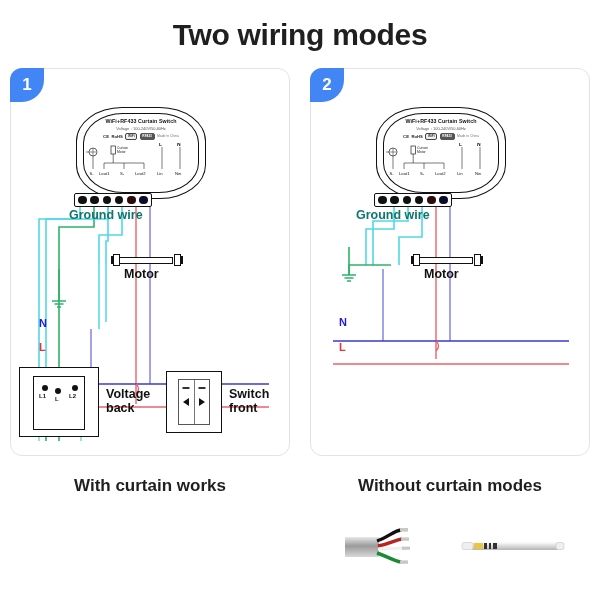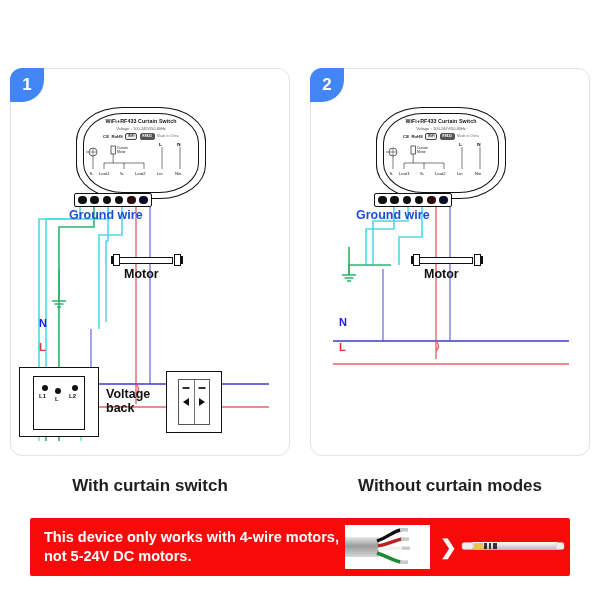--- a/index.html
+++ b/index.html
@@ -90,21 +90,21 @@
   }
   .term.t-red{background:#2b0b0b;}
   .term.t-blue{background:#0b0b2b;}
 
   
   .wires{position:absolute;left:0;top:0;width:280px;height:388px;}
   .wires svg{display:block;}
 
   
   .lbl{position:absolute;font-weight:bold;}
-  .lbl-ground{color:#1d4ed8;font-size:12.5px;line-height:13px;}
+  .lbl-ground{color:#0f766e;font-size:12.5px;line-height:13px;}
   .lbl-motor{color:#111;font-size:12.5px;}
   .lbl-n{color:#1a1ae6;font-size:11px;}
   .lbl-l{color:#e8303a;font-size:11px;}
   .lbl-sw{color:#111;font-size:12.5px;line-height:14px;}
 
   
   .motor{position:absolute;}
   .motor .tube{
     position:absolute;left:8px;top:2.5px;width:54px;height:7px;
     border:1.2px solid #111;background:#fff;box-sizing:border-box;
@@ -167,20 +167,21 @@
     position:absolute;left:440px;top:538px;
     color:#fff;font-size:20px;font-weight:bold;line-height:18px;
   }
   .mot-img{position:absolute;left:460px;top:538px;width:105px;height:16px;}
 </style>
 </head>
 <body>
 
 <div class="page">
 
+  <div class="title">Two wiring modes</div>
 
   <div class="panel" id="panel-1">
     <div class="badge">1</div>
 
     <div class="device" style="left:65px;top:38px;width:130px;height:92px;">
       <div class="dev-outer"></div>
       <div class="dev-inner"></div>
       <div class="dev-title">WiFi+RF433 Curtain Switch</div>
       <div class="dev-volt">Voltage：100-240V/50-60Hz</div>
       <div class="dev-certrow">
@@ -286,20 +287,21 @@
         <div class="rocker">
           <span class="dash"></span>
           <span class="tri tri-l"></span>
         </div>
         <div class="rocker">
           <span class="dash"></span>
           <span class="tri tri-r"></span>
         </div>
       </div>
     </div>
+    <div class="lbl lbl-sw" style="left:218px;top:318px;width:58px;">Switch front</div>
   </div>
 
   <div class="panel" id="panel-2">
     <div class="badge">2</div>
 
     <div class="device" style="left:65px;top:38px;width:130px;height:92px;">
       <div class="dev-outer"></div>
       <div class="dev-inner"></div>
       <div class="dev-title">WiFi+RF433 Curtain Switch</div>
       <div class="dev-volt">Voltage：100-240V/50-60Hz</div>
@@ -370,26 +372,23 @@
       <div class="tube"></div>
       <div class="cap r"></div>
       <div class="endr"></div>
     </div>
     <div class="lbl lbl-motor" style="left:113px;top:198px;">Motor</div>
 
     <div class="lbl lbl-n" style="left:28px;top:247px;">N</div>
     <div class="lbl lbl-l" style="left:28px;top:272px;">L</div>
   </div>
 
-  <div class="caption" id="caption-1">With curtain switch</div>
+  <div class="caption" id="caption-1">With curtain works</div>
   <div class="caption" id="caption-2">Without curtain modes</div>
 
-  <div class="banner">
-    <div class="banner-text">This device only works with 4-wire motors, not 5-24V DC motors.</div>
-  </div>
 
   <div class="cable-img">
     <svg width="85" height="44" viewBox="0 0 85 44">
       <defs>
         <linearGradient id="sheath" x1="0" y1="0" x2="0" y2="1">
           <stop offset="0%" stop-color="#e8e8e8"></stop>
           <stop offset="45%" stop-color="#9a9a9a"></stop>
           <stop offset="100%" stop-color="#d8d8d8"></stop>
         </linearGradient>
       </defs>

